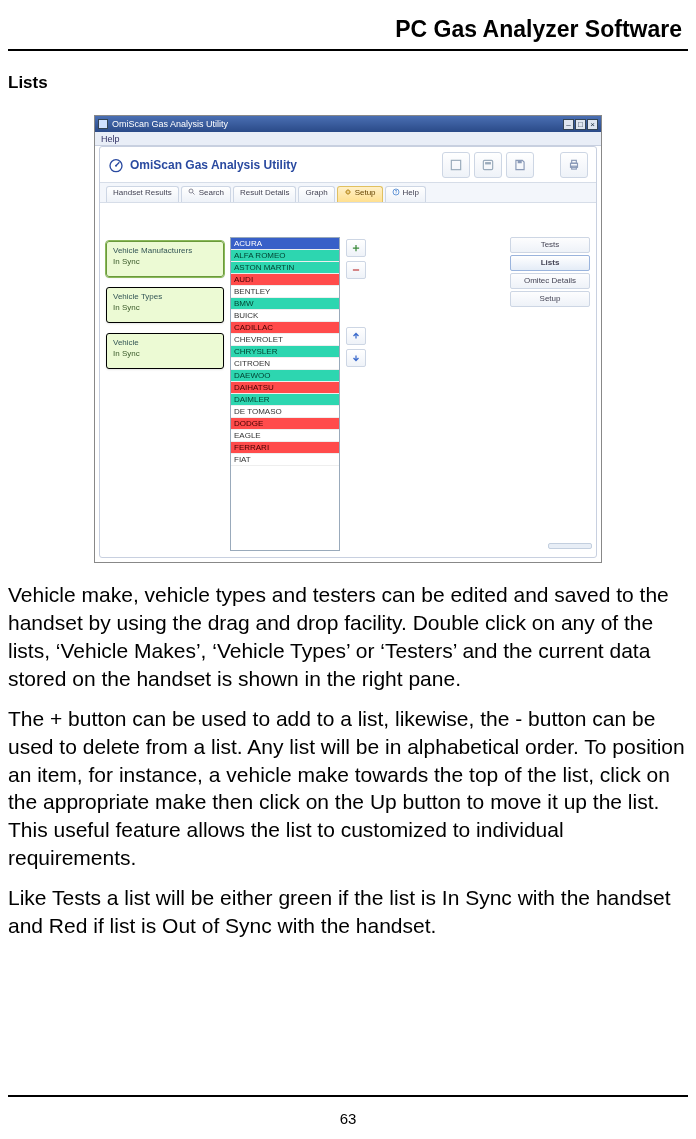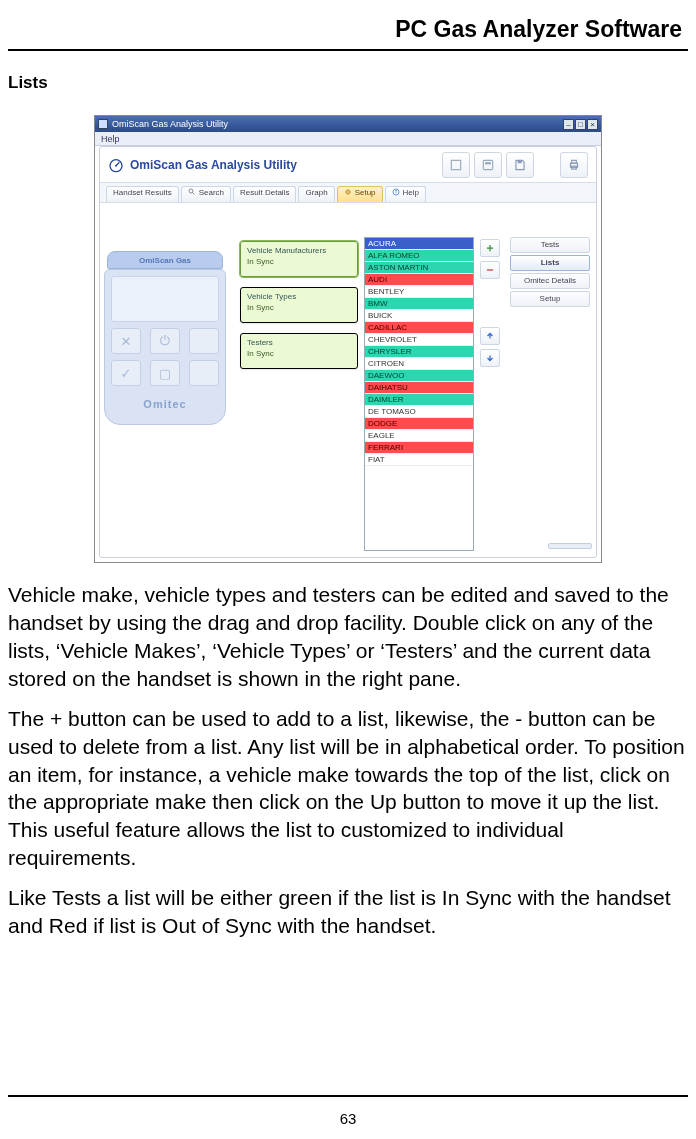--- a/index.html
+++ b/index.html
@@ -167,51 +167,32 @@
         <div class="tab">
             <span class="ticon2"><svg viewBox="0 0 16 16">
                 <circle cx="8" cy="8" r="6" fill="none" stroke="#3a7acc" stroke-width="1.5"></circle>
                 <text x="8" y="11" text-anchor="middle" font-size="9" fill="#3a7acc">?</text>
               </svg></span>
             <span>Help</span>
           </div>
       </div>
 
       <div class="content">
-        <div class="left-col">
-          <div class="device">
-            <div class="dev-top">OmiScan Gas</div>
-            <div class="dev-body">
-              <div class="dev-screen"></div>
-              <div class="dev-btnrow">
-                <div class="dev-btn">✕</div>
-                <div class="dev-btn">⏻</div>
-                <div class="dev-btn"></div>
-              </div>
-              <div class="dev-btnrow">
-                <div class="dev-btn">✓</div>
-                <div class="dev-btn">▢</div>
-                <div class="dev-btn"></div>
-              </div>
-              <div class="dev-brand">Omitec</div>
-            </div>
-          </div>
-        </div>
 
         <div class="mid-col">
           <div class="card sel">
             <div class="ctitle">Vehicle Manufacturers</div>
             <div class="cstat">In Sync</div>
           </div>
           <div class="card">
             <div class="ctitle">Vehicle Types</div>
             <div class="cstat">In Sync</div>
           </div>
           <div class="card">
-            <div class="ctitle">Testers</div>
+            <div class="ctitle">Vehicle</div>
             <div class="cstat">In Sync</div>
           </div>
         </div>
 
         <div class="list-col">
           <div class="li sel">ACURA</div>
           <div class="li green">ALFA ROMEO</div>
           <div class="li green">ASTON MARTIN</div>
           <div class="li red">AUDI</div>
           <div class="li">BENTLEY</div>

